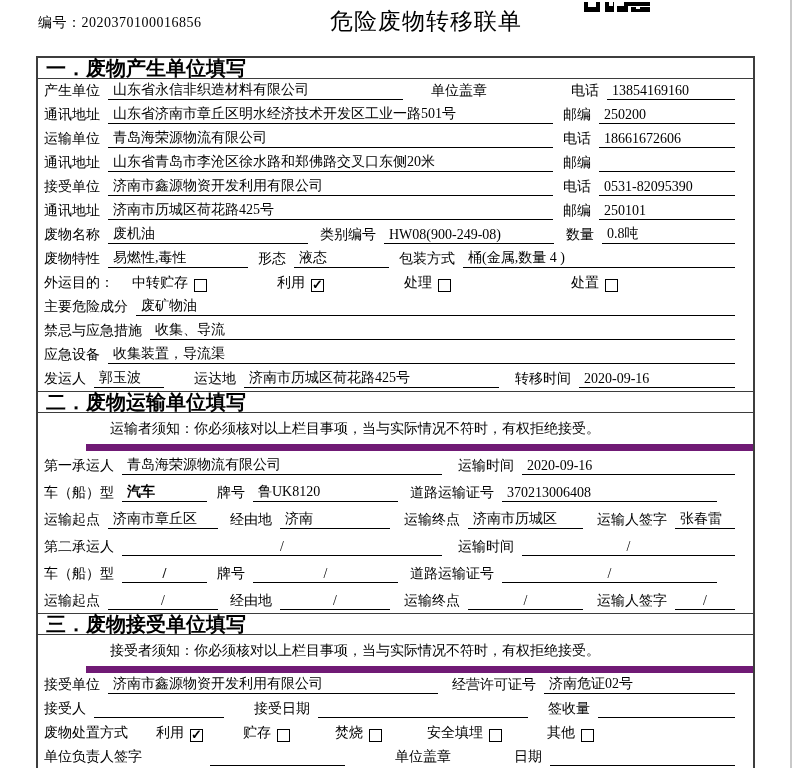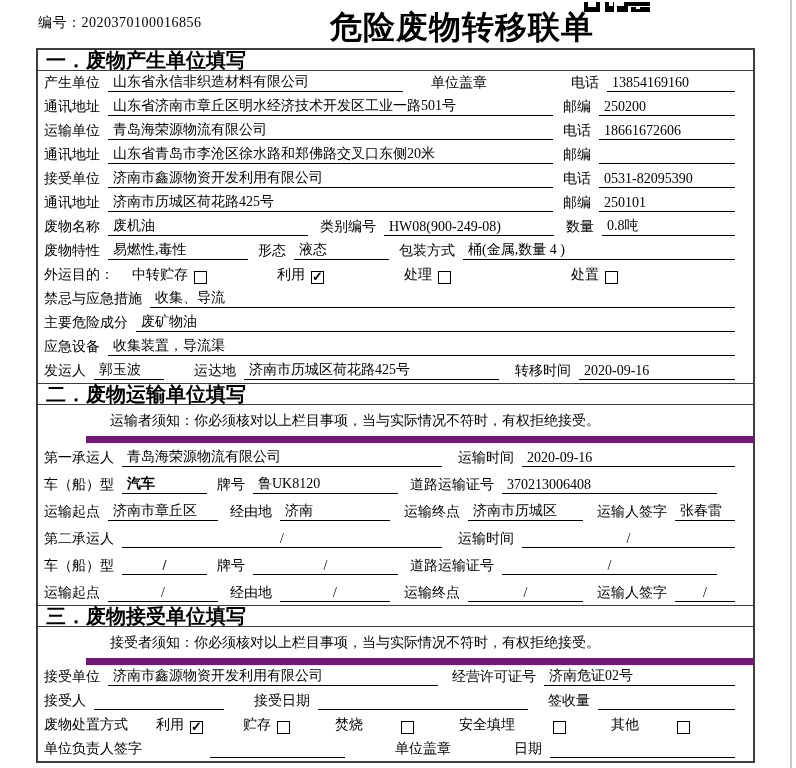--- a/index.html
+++ b/index.html
@@ -1,43 +1,43 @@
 <!DOCTYPE html>
 <html><head>
 <meta charset="utf-8">
 <style>
   html,body{margin:0;padding:0;background:#fff;}
   body{width:796px;height:768px;overflow:hidden;position:relative;
        font-family:"Liberation Serif","DejaVu Serif",serif;font-size:14px;color:#000;}
   .right-edge{position:absolute;top:0;left:790px;width:2px;height:768px;background:#c9c9c9;}
   
-  .doc-header{position:relative;height:48px;}
+  .doc-header{position:relative;height:56px;}
   .doc-no{position:absolute;left:38px;top:14px;letter-spacing:0.5px;}
-  .doc-title{position:absolute;left:330px;top:6px;font-size:32px;font-weight:bold;letter-spacing:1px;}
+  .doc-title{position:absolute;left:330px;top:6px;font-size:23px;font-weight:normal;letter-spacing:1px;}
   .qr{position:absolute;left:584px;top:0;width:66px;height:10px;}
   
   .form{margin-left:36px;width:719px;border:2px solid #3d3d3d;box-sizing:border-box;background:#fff;}
   .sec{border-top:1px solid #3d3d3d;}
   .sec:first-child{border-top:none;}
   .sec-header{font-weight:bold;padding:2px 8px 1px 8px;height:17px;line-height:17px;
               border-bottom:1px solid #3d3d3d;font-size:20px;}
   .notice{height:31px;line-height:31px;padding:0 24px;border-bottom:7px solid #701a75;margin-left:48px;}
   .row{display:flex;align-items:flex-end;padding:0 18px 3px 6px;box-sizing:border-box;}
   .r24{height:24px;} .r27{height:27px;}
   .lbl{white-space:nowrap;margin-right:8px;}
   .u{border-bottom:1px solid #000;padding:0 5px;white-space:nowrap;overflow:hidden;min-height:17px;box-sizing:border-box;}
   .grow{flex:1;}
   .c{text-align:center;}
   .w70{width:70px;} .w85{width:85px;font-weight:bold;} .w95{width:95px;} .w110{width:110px;} .w115{width:115px;}
   .w130{width:130px;} .w135{width:135px;} .w140{width:140px;} .w145{width:145px;} .w170{width:170px;}
   .w200{width:200px;} .w210{width:210px;} .w215{width:215px;font-family:Liberation Serif, serif;} .w255{width:255px;} .w295{width:295px;}
   .w320{width:320px;} .w330{width:330px;} .w445{width:445px;}
   .ml10{margin-left:10px;} .ml12{margin-left:12px;} .ml14{margin-left:14px;} .ml16{margin-left:16px;}
   .ml20{margin-left:20px;} .ml28{margin-left:28px;} .ml30{margin-left:30px;} .ml40{margin-left:40px;}
-  .ml45{margin-left:45px;gap:32px;} .ml50{margin-left:50px;} .ml55{margin-left:55px;} .ml60{margin-left:60px;}
+  .ml45{margin-left:45px;} .ml50{margin-left:50px;} .ml55{margin-left:55px;} .ml60{margin-left:60px;}
   .ml70{margin-left:70px;} .ml76{margin-left:76px;} .ml80{margin-left:80px;} .ml120{margin-left:120px;}
   
   .opt{display:flex;align-items:flex-end;white-space:nowrap;}
   .cb{display:inline-block;width:13px;height:13px;border:1px solid #000;margin-left:6px;
       position:relative;box-sizing:border-box;background:#fff;}
   .cb.checked::after{content:"\2713";position:absolute;left:0;top:-3px;font-size:13px;font-weight:bold;}
   
   .print-line{margin:6px 0 0 38px;}
 </style>
 </head>
@@ -144,27 +144,27 @@
           <span>处理</span>
           <span class="cb"></span>
         </span>
         <span class="opt ml120">
           <span>处置</span>
           <span class="cb"></span>
         </span>
       </div>
 
       <div class="row r24">
+        <span class="lbl">主要危险成分</span>
+        <span class="u grow">废矿物油</span>
+      </div>
+
+      <div class="row r24">
         <span class="lbl">禁忌与应急措施</span>
         <span class="u grow">收集、导流</span>
-      </div>
-
-      <div class="row r24">
-        <span class="lbl">主要危险成分</span>
-        <span class="u grow">废矿物油</span>
       </div>
 
       <div class="row r24">
         <span class="lbl">应急设备</span>
         <span class="u grow">收集装置，导流渠</span>
       </div>
 
       <div class="row r24">
         <span class="lbl">发运人</span>
         <span class="u w70">郭玉波</span>

